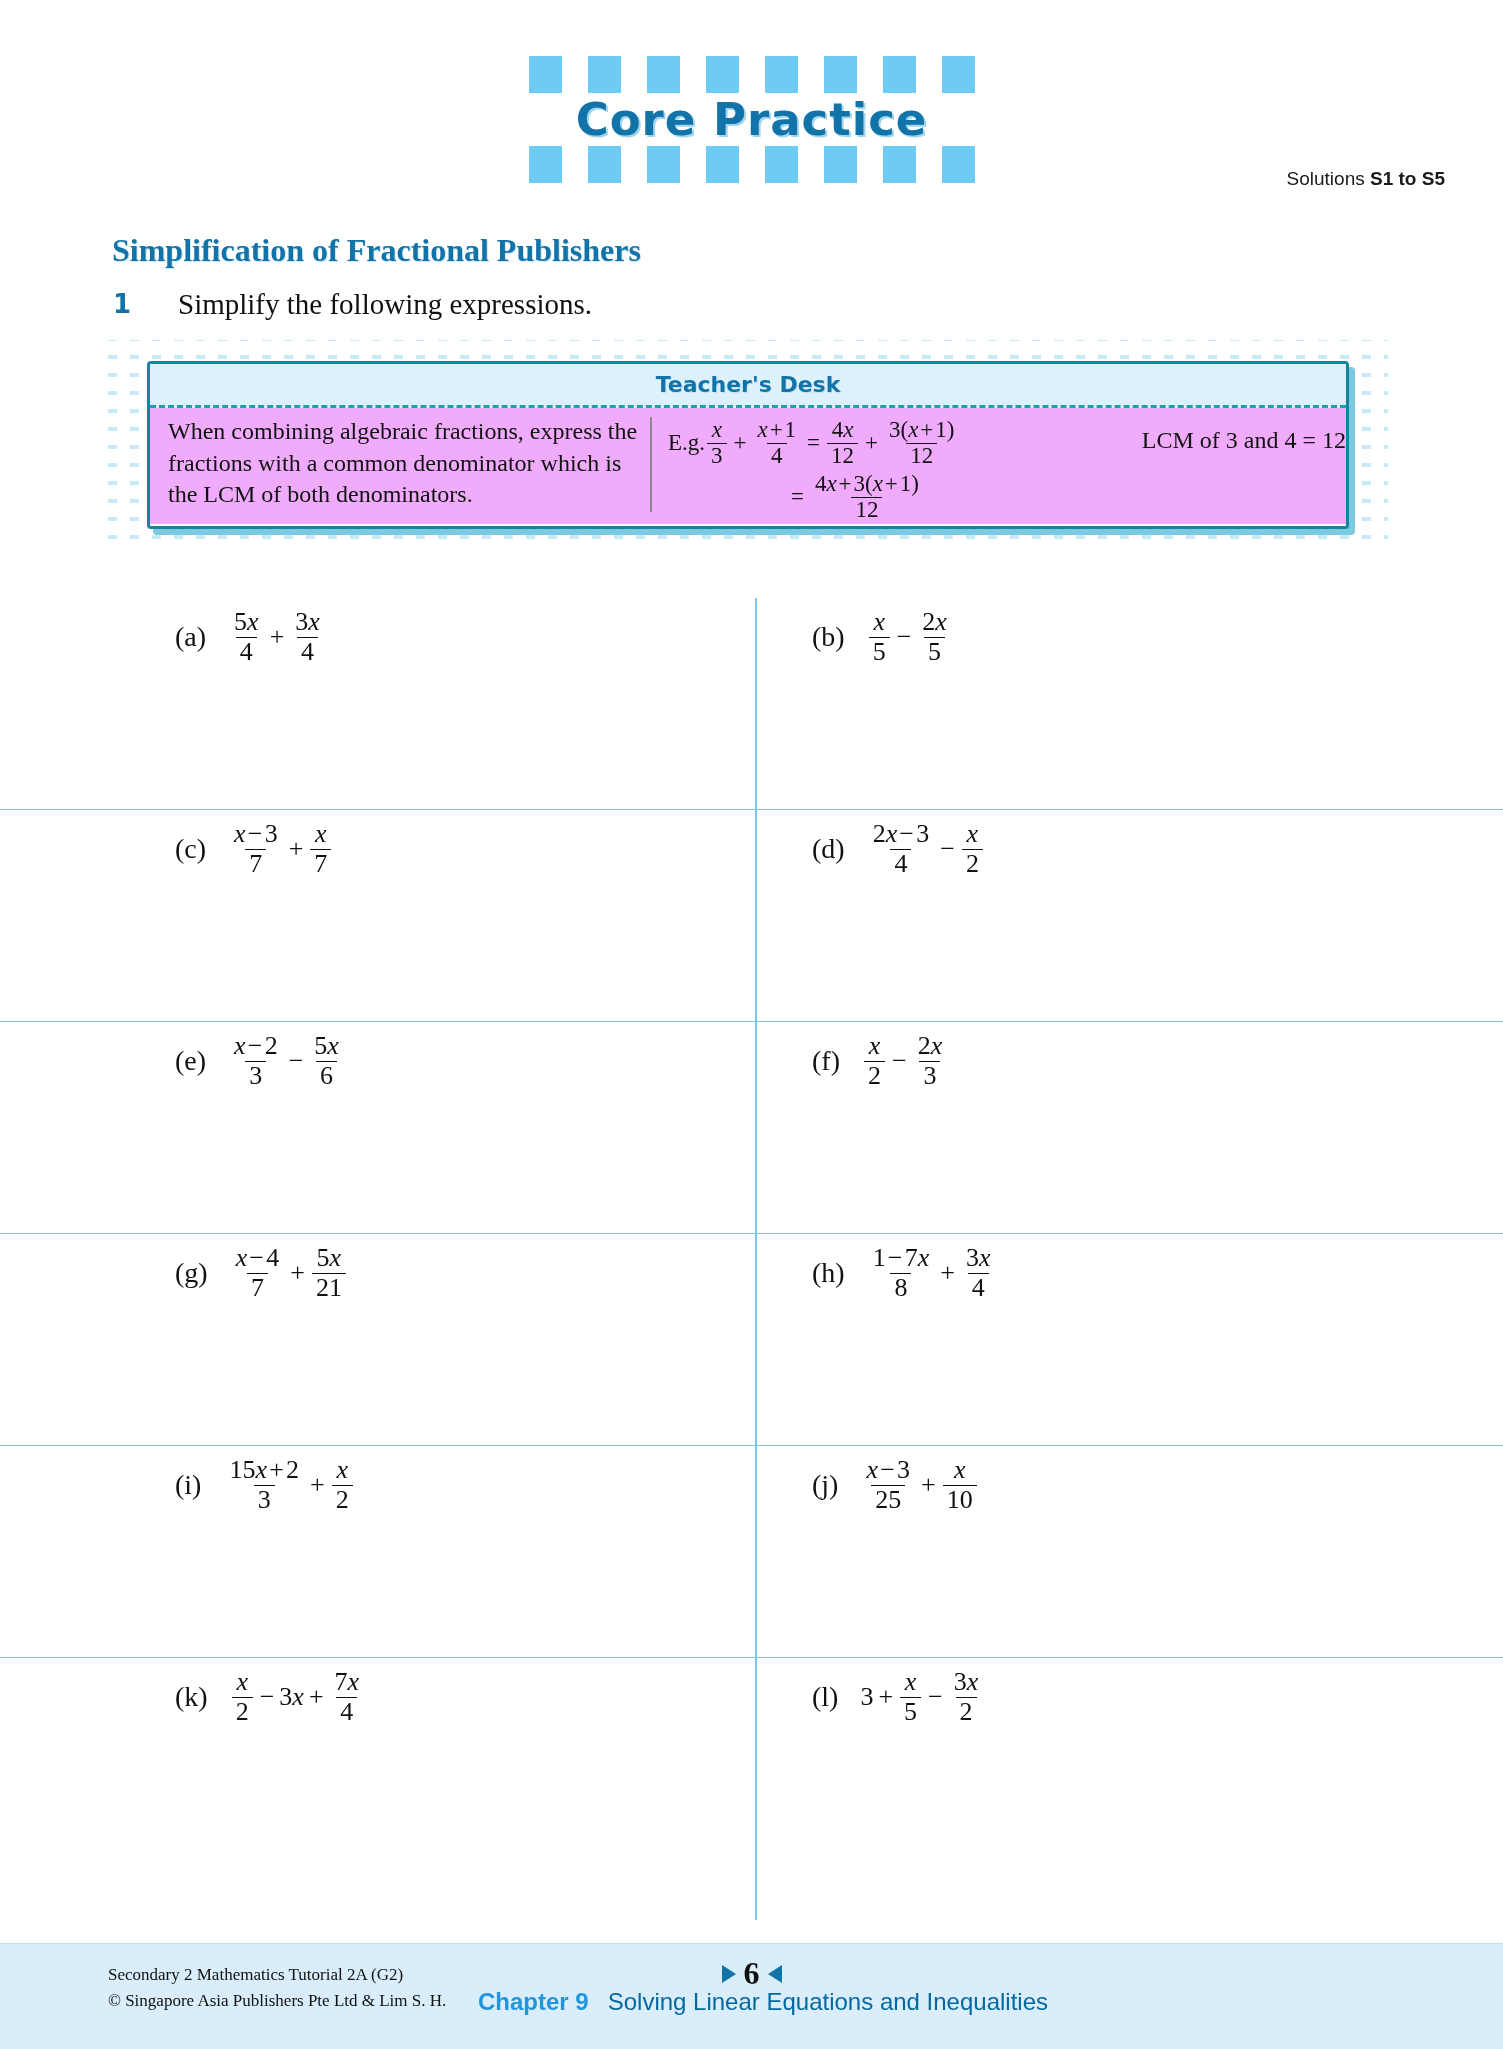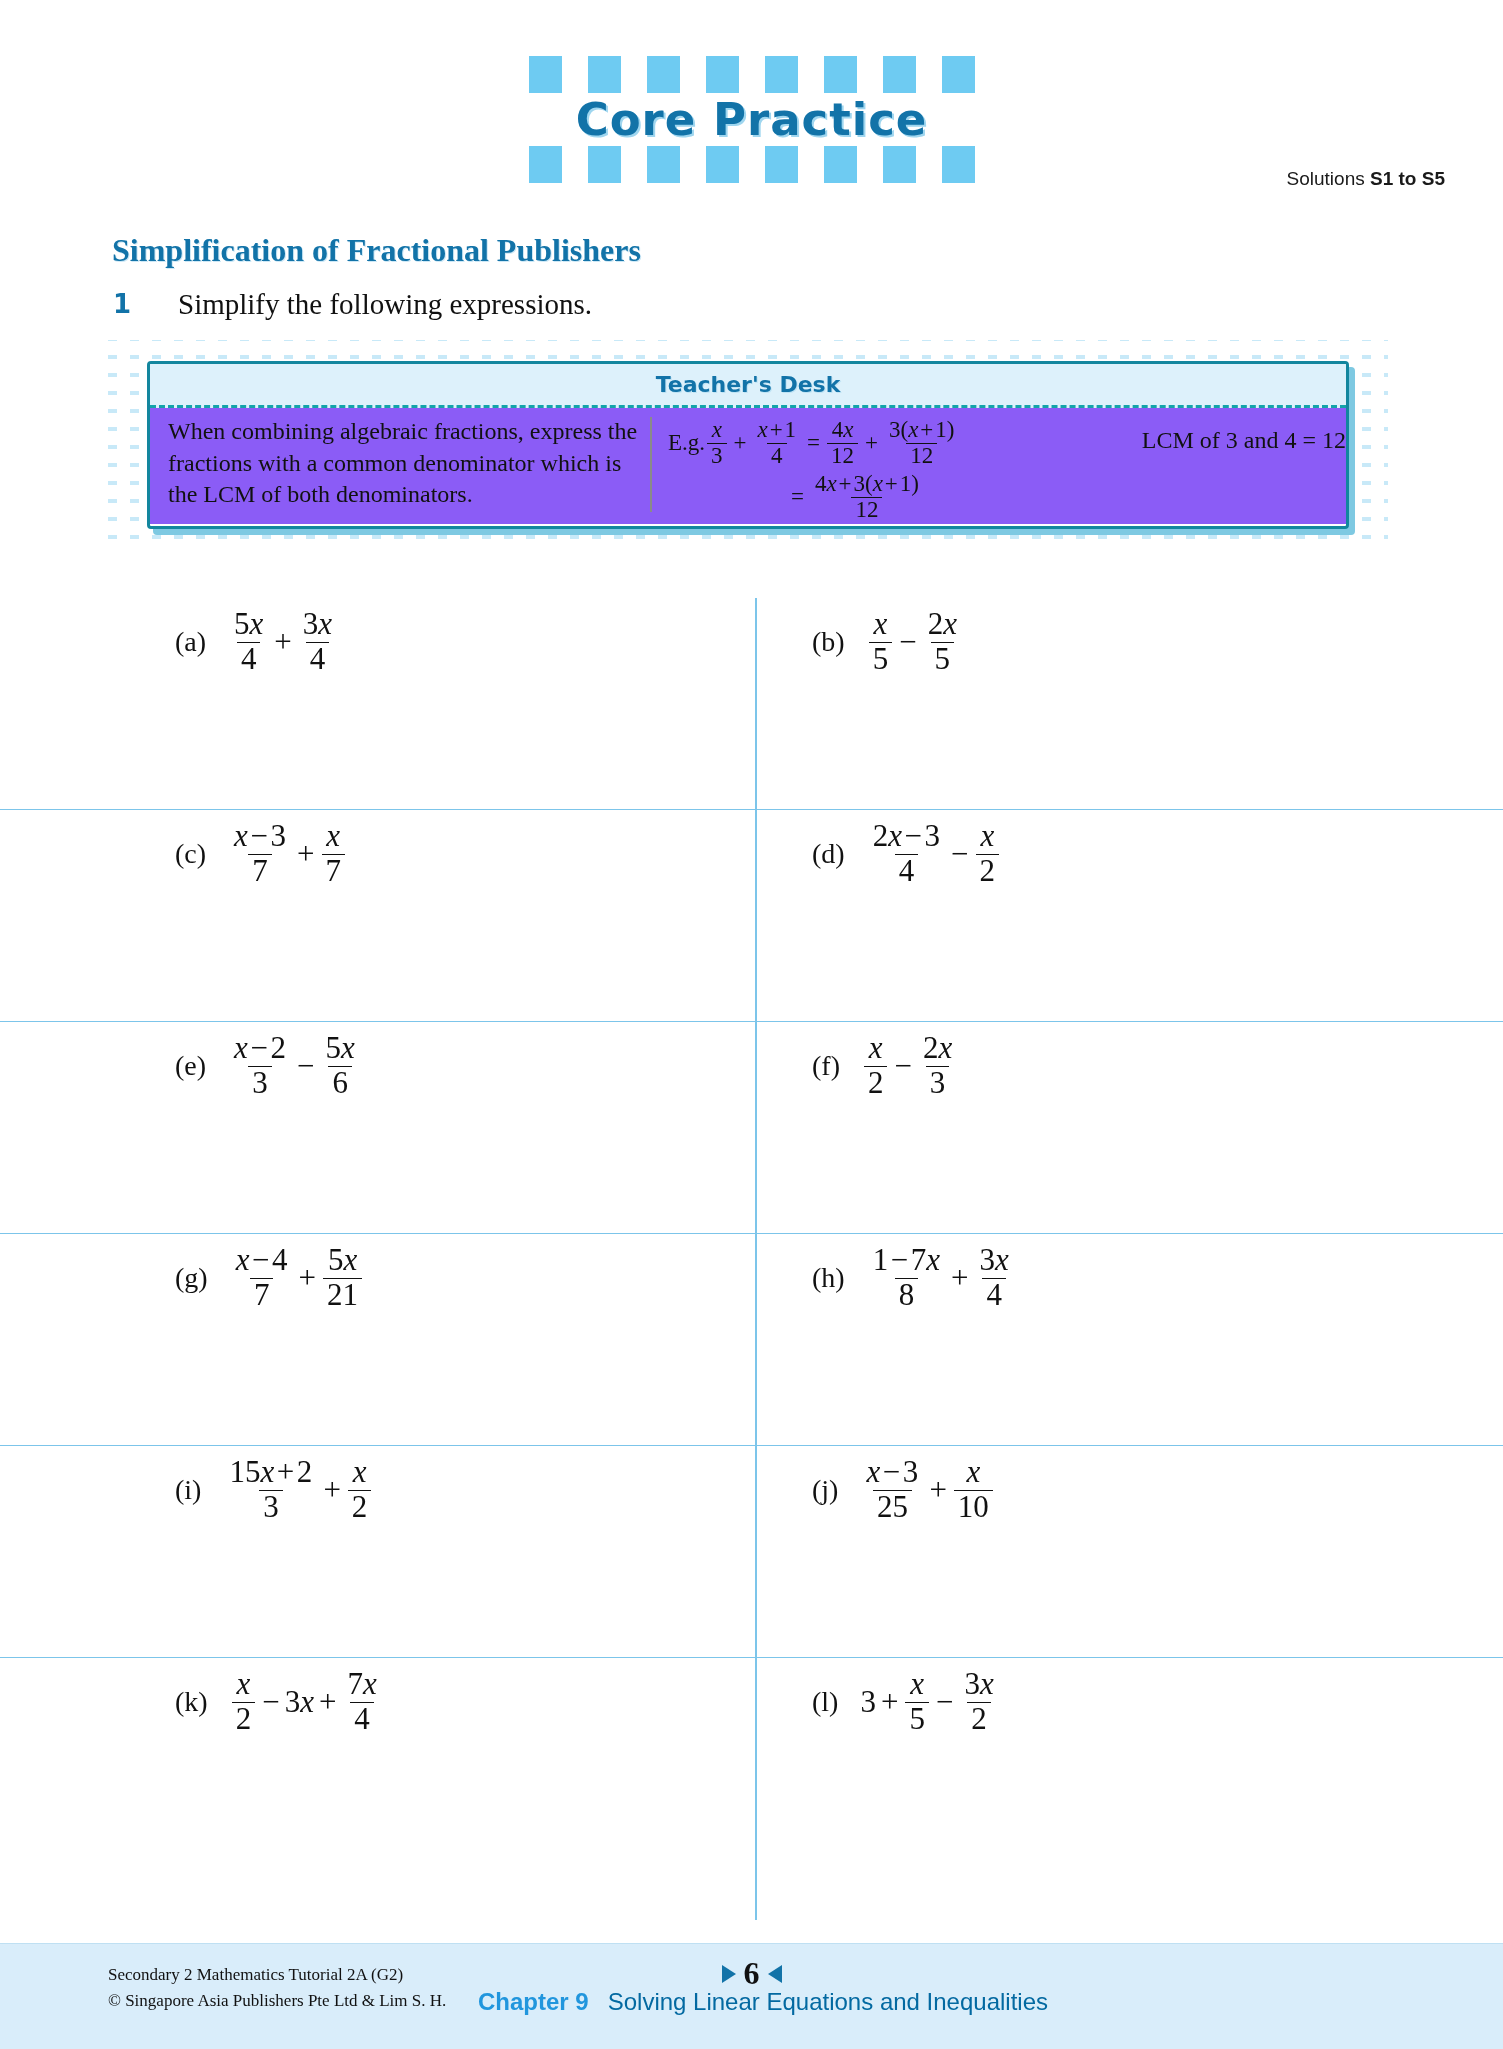--- a/index.html
+++ b/index.html
@@ -122,21 +122,21 @@
   .td-head-label {
     font-family: "DejaVu Sans", sans-serif;
     font-weight: bold;
     font-size: 22px;
     color: #1273a8;
     text-shadow: 1px 1px 0 #bfe3f4;
   }
   .td-body {
     display: flex;
     height: 116px;
-    background: #8b5cf6;
+    background: #f0abfc;
   }
   .td-left {
     width: 470px;
     padding: 8px 12px 0 18px;
     font-size: 24px;
     line-height: 1.32;
     color: #111;
   }
   .td-sep {
     width: 2px;
@@ -198,21 +198,21 @@
   }
   .pcell.left  { left: 175px; }
   .pcell.right { left: 812px; }
   .plabel {
     display: inline-block;
     font-size: 28px;
     color: #111;
     vertical-align: middle;
     margin-right: 18px;
   }
-  .pexpr { font-size: 31px; color: #111; vertical-align: middle; }
+  .pexpr { font-size: 26px; color: #111; vertical-align: middle; }
   .vdivider {
     position: absolute;
     left: 755px; top: 598px;
     width: 1.5px; height: 1322px;
     background: #7cc5ea;
   }
 
   
   .footer-band {
     position: absolute;

